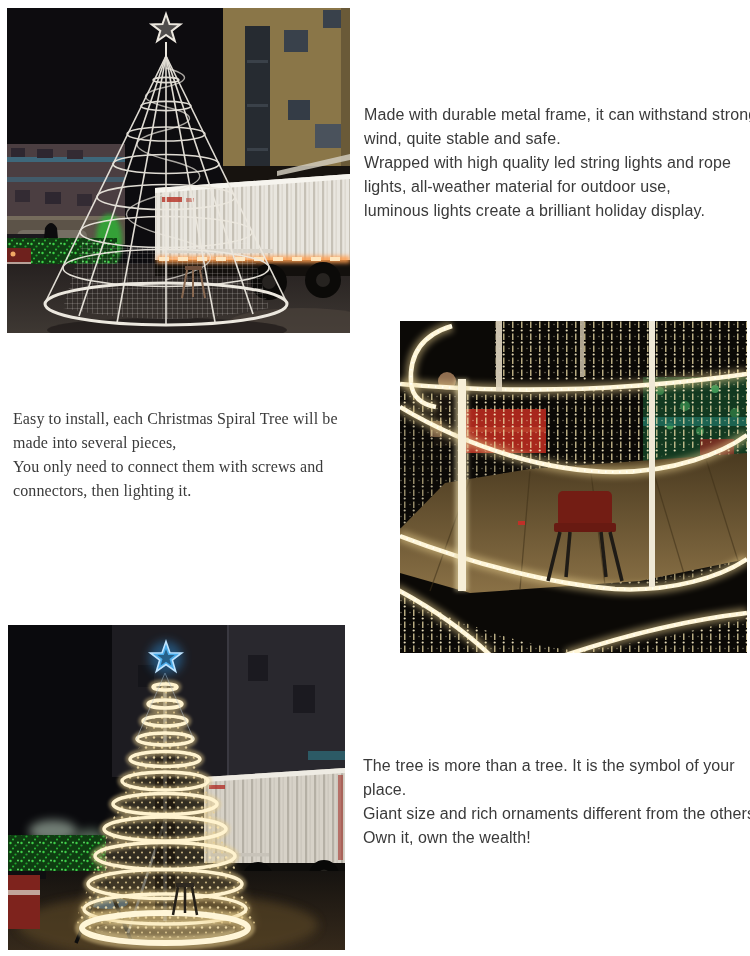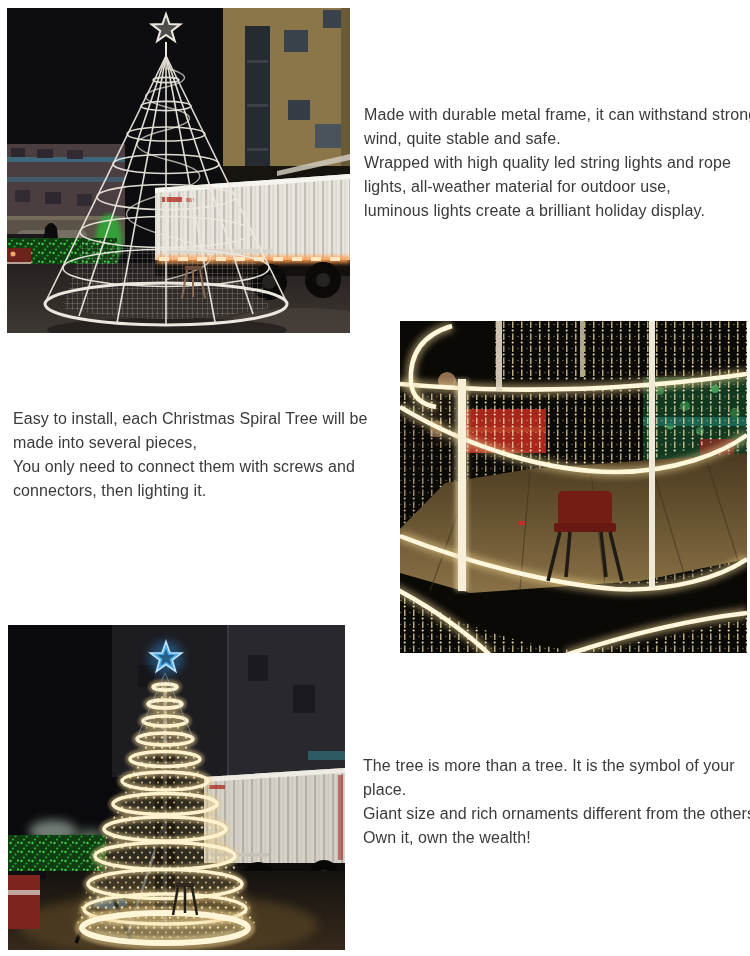--- a/index.html
+++ b/index.html
@@ -10,21 +10,21 @@
   figure.photo{margin:0;position:absolute;overflow:hidden;}
   figure.photo svg{display:block;width:100%;height:100%;}
   #photo-frame{left:7px;top:8px;width:343px;height:325px;}
   #photo-interior{left:400px;top:321px;width:347px;height:332px;}
   #photo-lit{left:8px;top:625px;width:337px;height:325px;}
   p.desc{
     position:absolute;margin:0;font-size:16px;line-height:24px;color:#3a3a3a;
     white-space:pre;letter-spacing:0.1px;
   }
   #text-durability{left:364px;top:103px;}
-  #text-install{left:13px;top:407px;}
+  #text-install{left:13px;top:407px;font-family:Liberation Serif, serif;}
   #text-symbol{left:363px;top:754px;}
   
   .bglow{stroke:#e8cf8e;stroke-width:11;fill:none;opacity:.5;filter:blur(3px);}
   .bcore{stroke:#fff6d8;stroke-width:4.5;fill:none;}
   .bdots{stroke:#fffef6;stroke-width:2;fill:none;stroke-dasharray:1.5 5.5;}
 </style>
 </head>
 <body>
 
 <main class="page">

